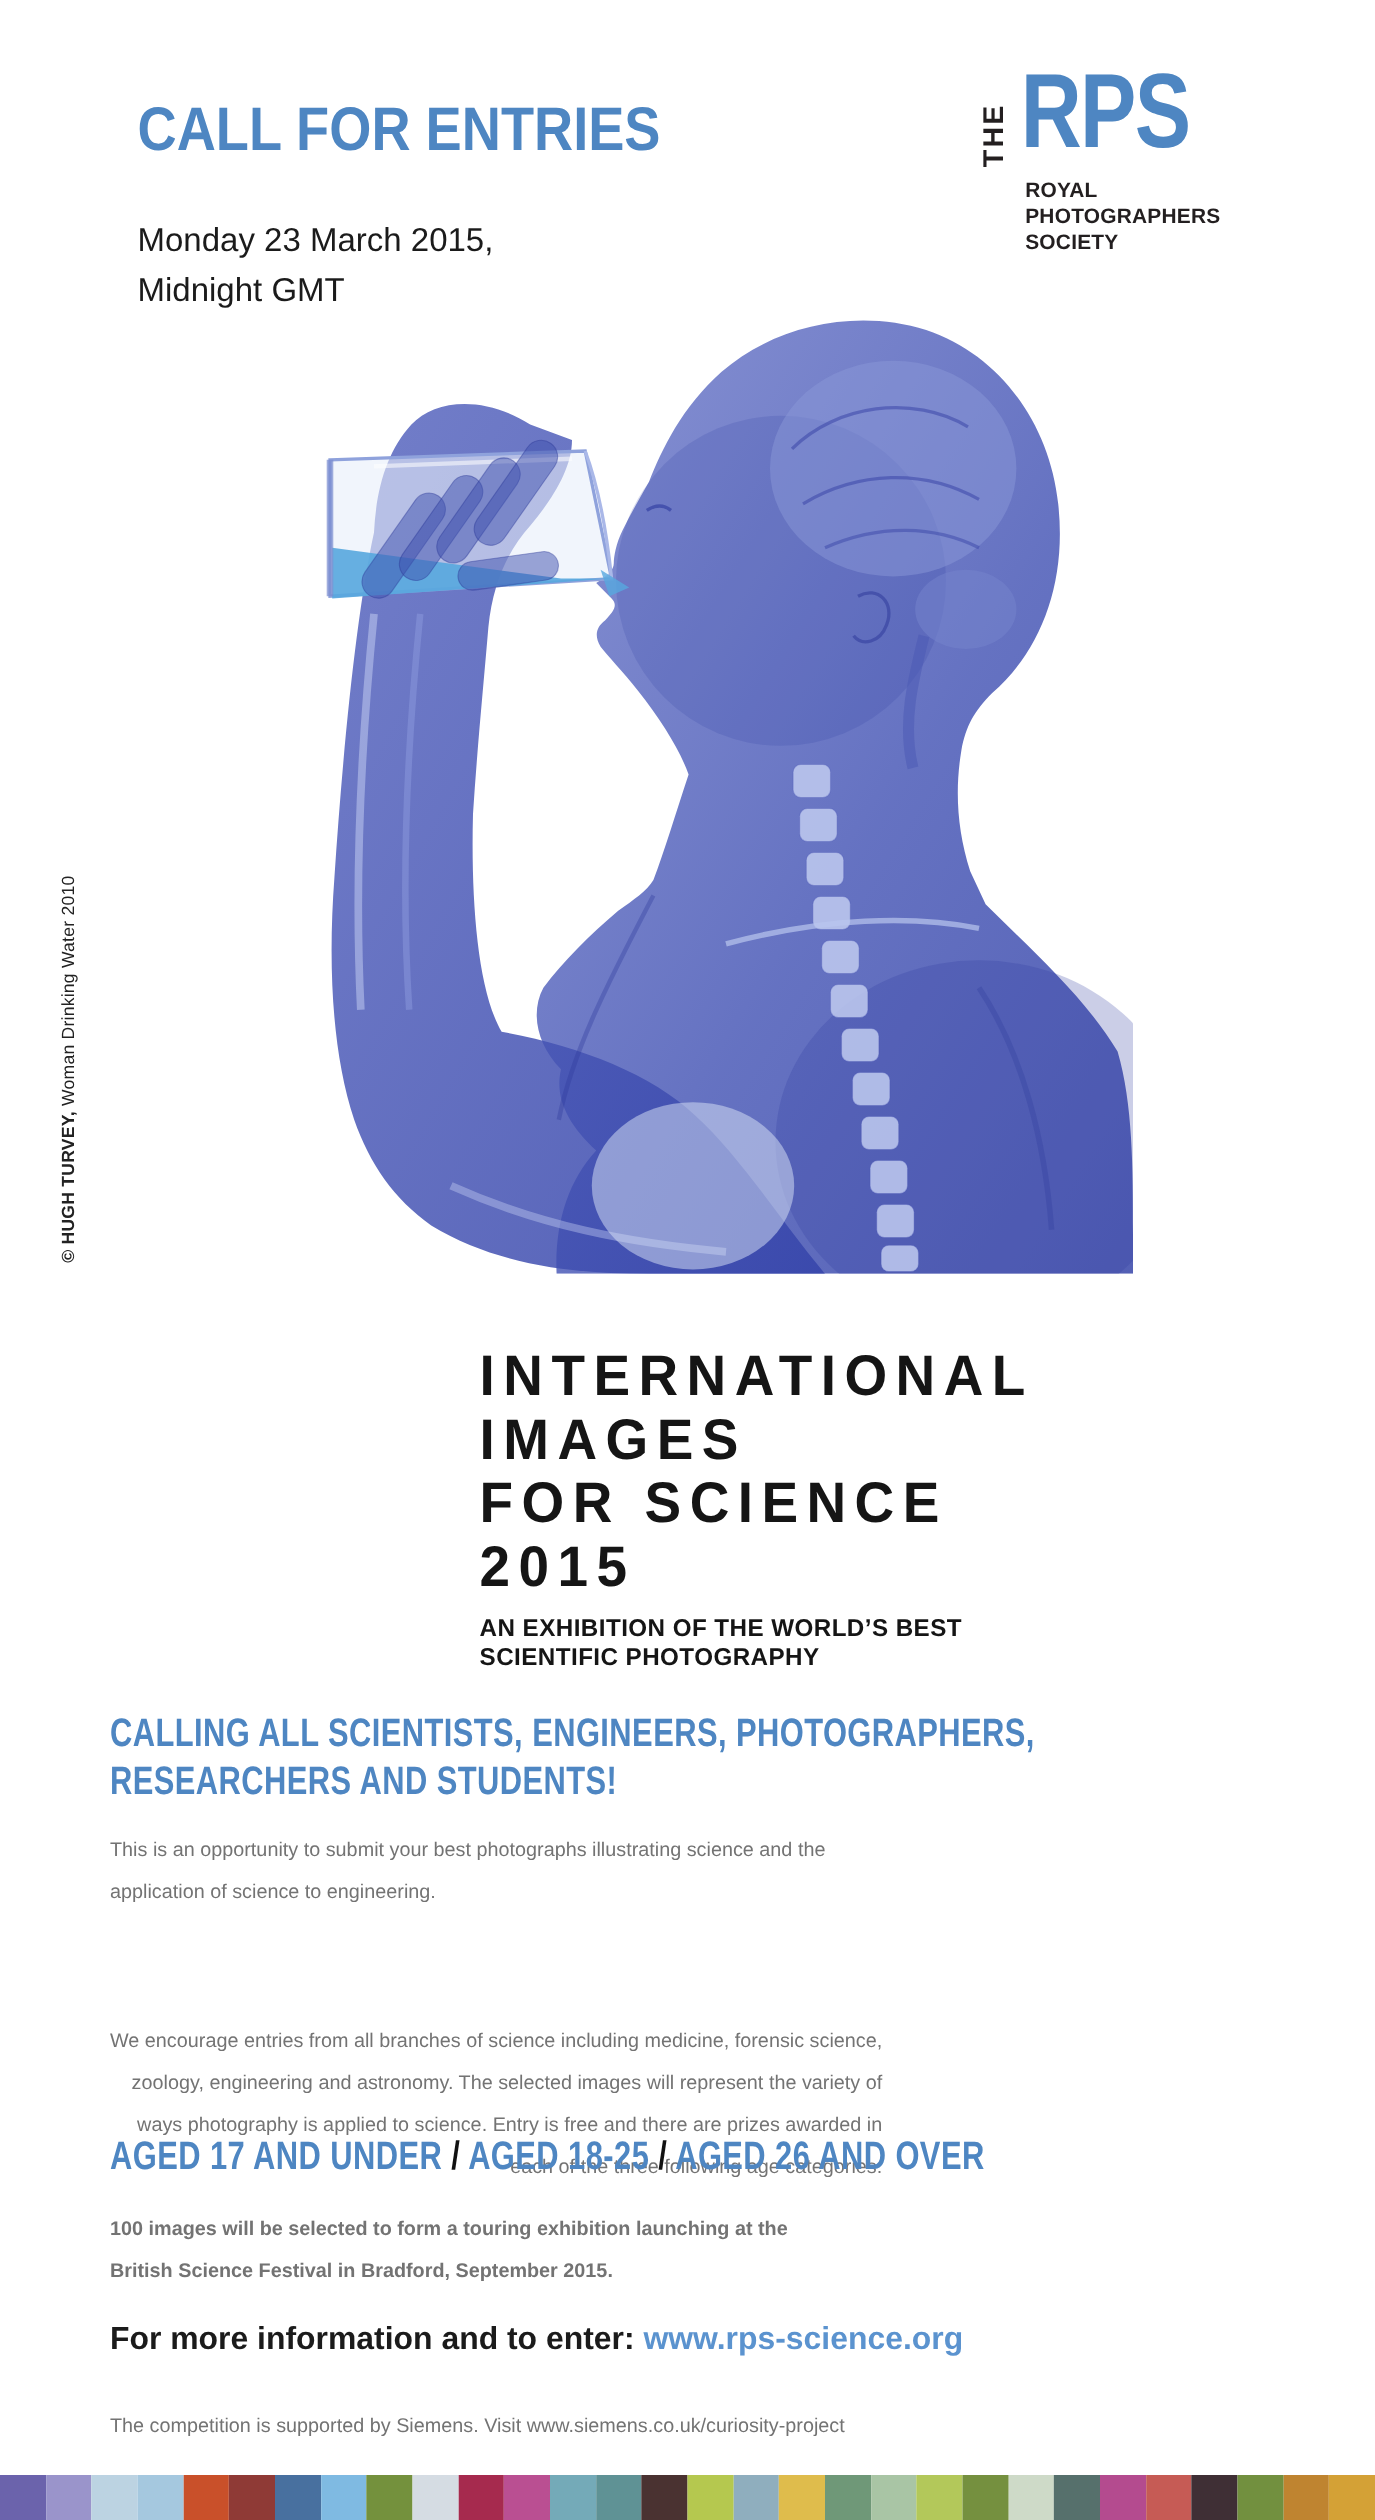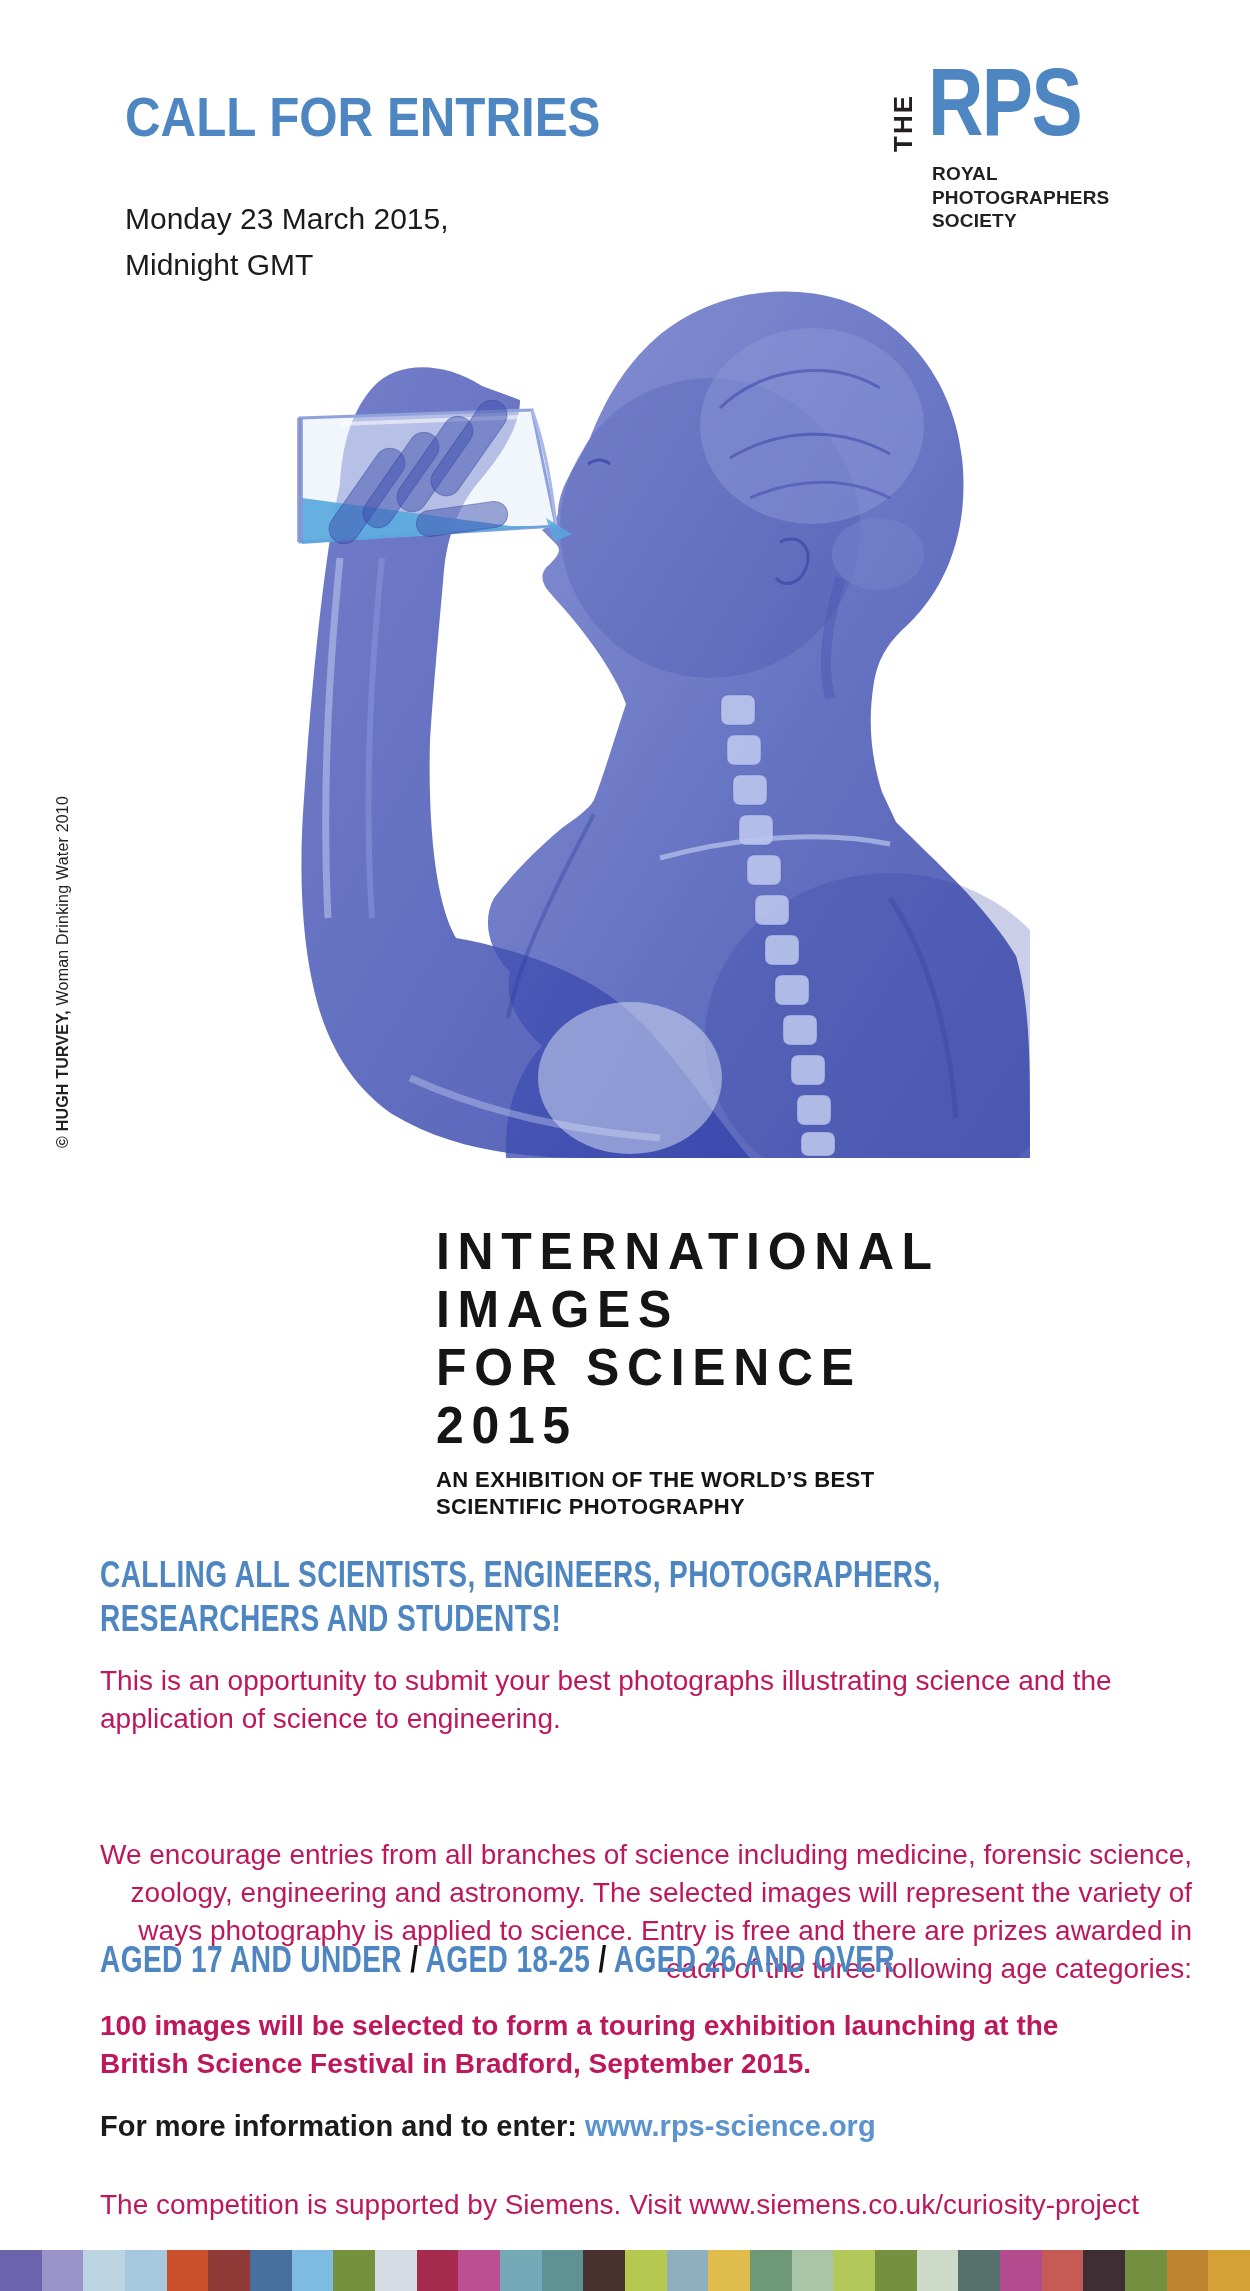--- a/index.html
+++ b/index.html
@@ -61,21 +61,21 @@
   }
   .sub-title{
     margin-top:12px;font-size:22px;font-weight:bold;line-height:27px;color:#151515;letter-spacing:.4px;
   }
 
   
   .blue-head{
     left:100px;font-size:36px;font-weight:bold;color:#4E86C2;line-height:44px;
     transform:scaleX(.78);transform-origin:left top;white-space:pre-line;letter-spacing:.5px;
   }
-  .body-text{left:100px;font-size:28px;line-height:38px;color:#be185d;}
+  .body-text{left:100px;font-size:18px;line-height:38px;color:#737373;}
   .bold{font-weight:bold;}
   .aged{top:1938px;white-space:nowrap;}
   .aged .slash{color:#111;}
   .info-line{left:100px;top:2110px;font-size:29px;font-weight:bold;white-space:nowrap;}
   .info-line .url{color:#5B93CF;}
 
   
   .stripe{left:0;bottom:0;width:1250px;height:41px;display:flex;}
   .stripe .swatch{flex:1 1 0;}
 </style>

